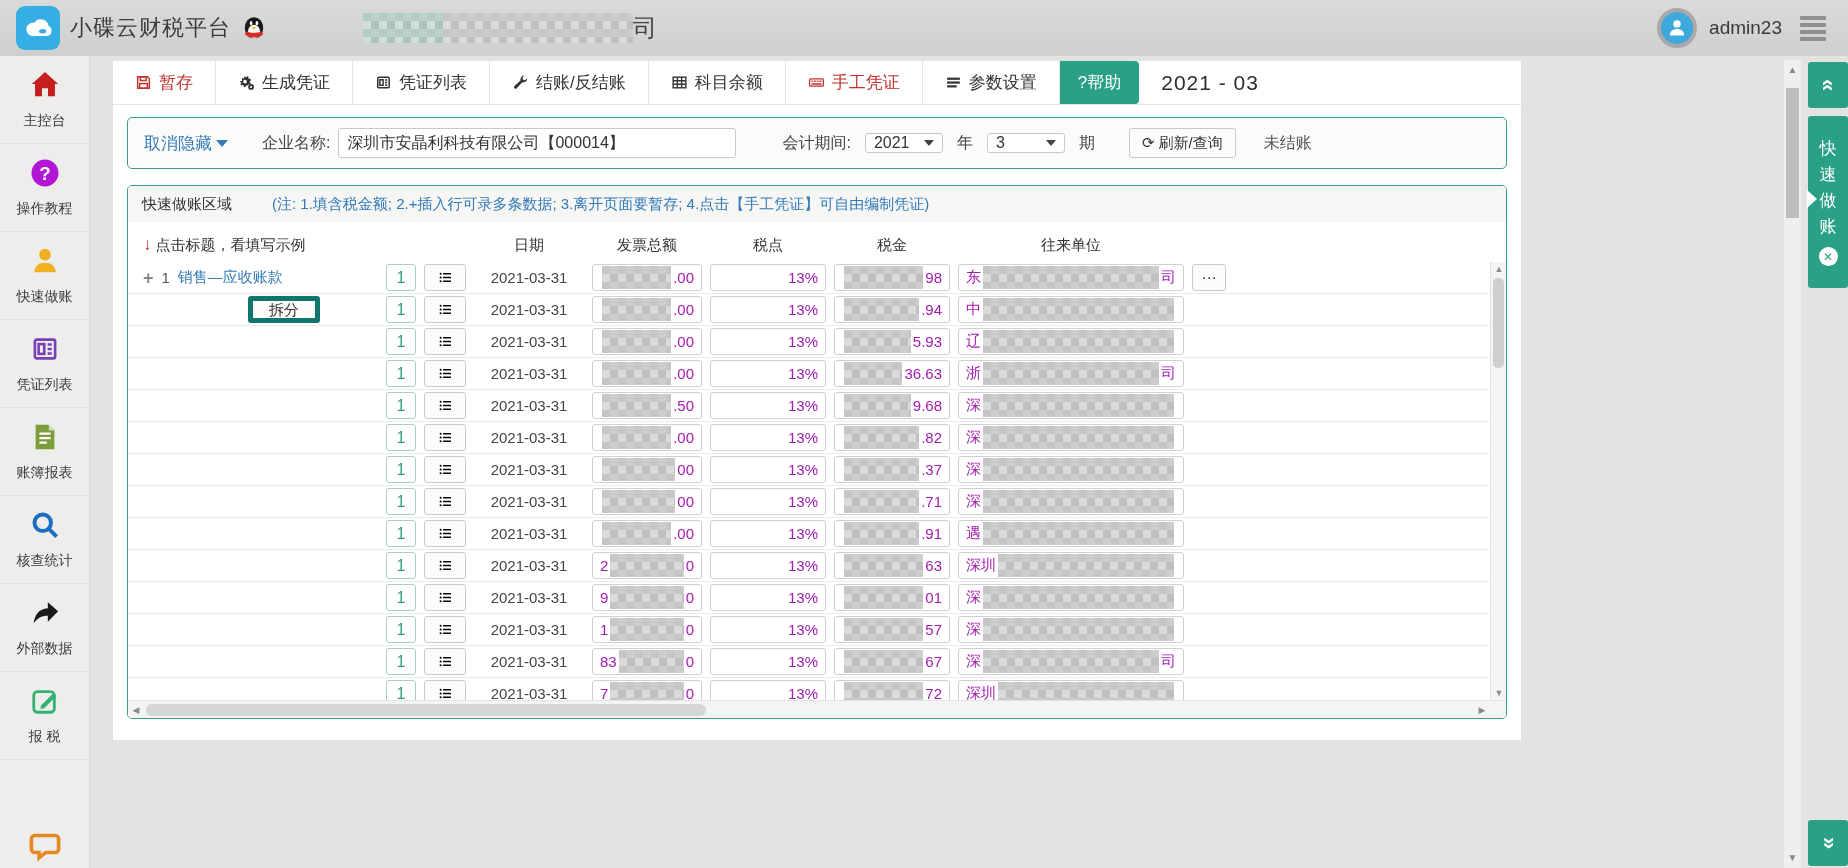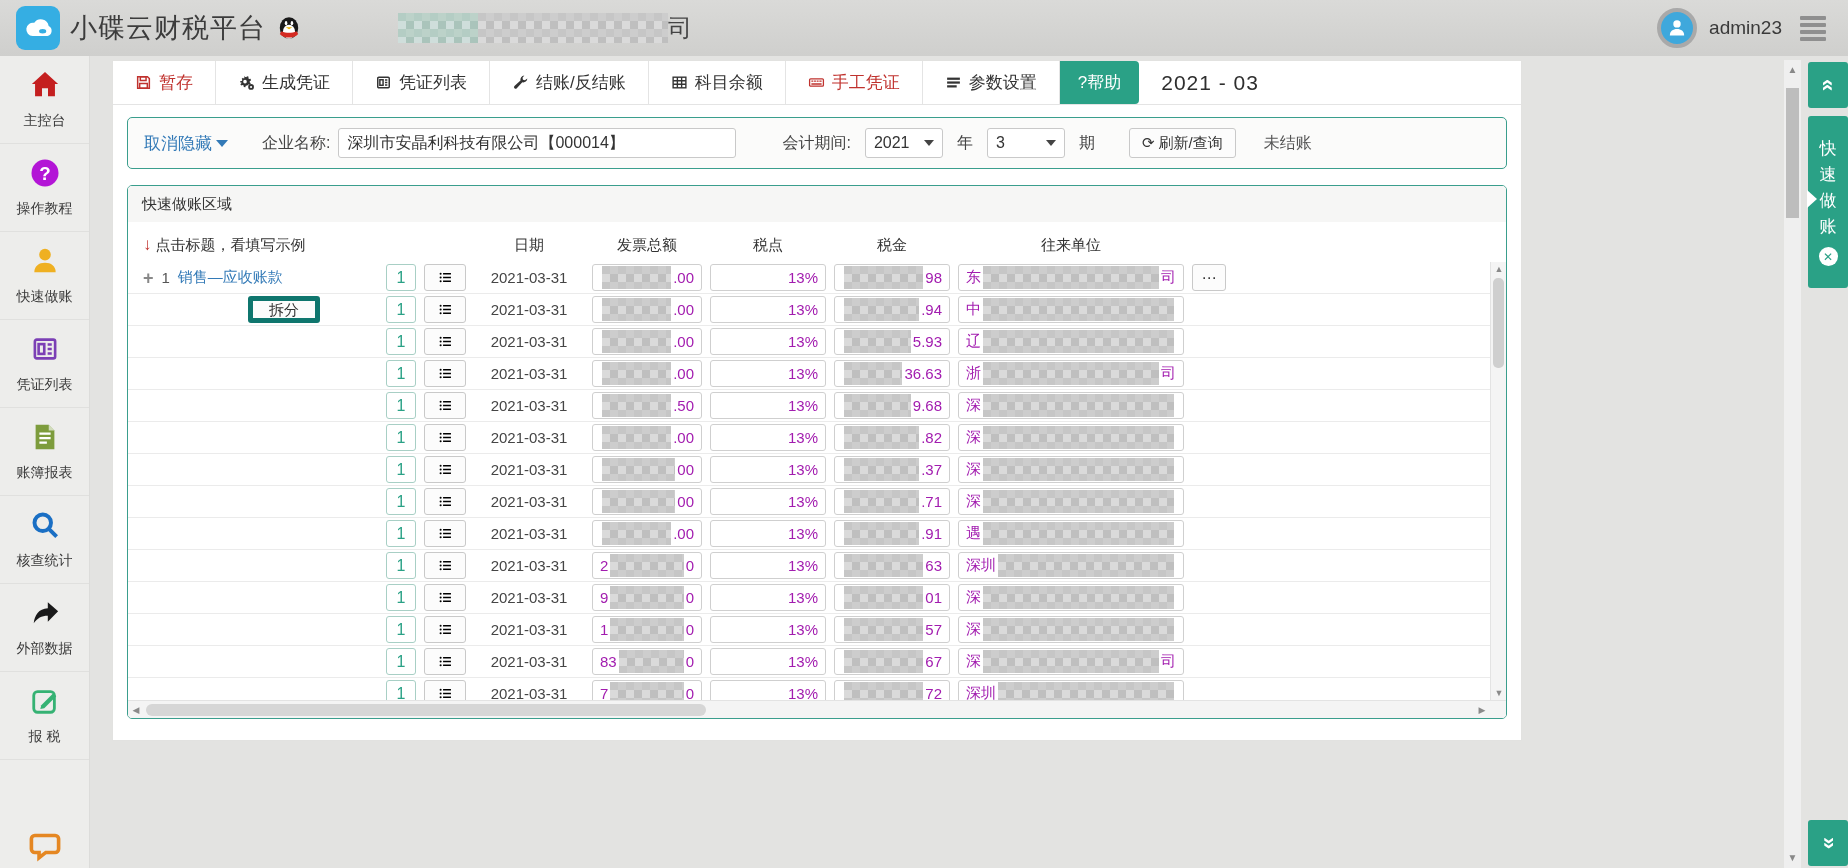--- a/index.html
+++ b/index.html
@@ -5,21 +5,21 @@
   * { margin:0; padding:0; box-sizing:border-box; }
   html,body { width:1848px; height:868px; overflow:hidden;
     font-family:"Liberation Sans","DejaVu Sans",sans-serif; background:#e3e3e1; color:#333; }
 
   
   .topbar { position:absolute; left:0; top:0; width:1848px; height:56px;
     background:linear-gradient(#dadad8,#cfcfcd); display:flex; align-items:center; }
   .logo { width:44px; height:44px; margin-left:16px; border-radius:9px; background:#35aee3;
     display:flex; align-items:center; justify-content:center; }
   .logo svg { width:32px; height:32px; }
-  .app-title { font-size:27px; color:#3c3c3c; margin-left:10px; letter-spacing:1px; }
+  .app-title { font-size:22px; color:#3c3c3c; margin-left:10px; letter-spacing:1px; }
   .qq { width:26px; height:30px; margin-left:10px; }
   .mosaic { background:
       conic-gradient(from 0deg,#cdcdcd 25%,#bfbfbf 0 50%,#dadada 0 75%,#c6c6c6 0) 0 0/16px 16px; }
   .mosaic.teal { background:
       conic-gradient(from 0deg,#bcd2c9 25%,#aac4bb 0 50%,#cfdedb 0 75%,#b4cdc4 0) 0 0/16px 16px; }
   .hdr-censor { display:flex; align-items:center; margin-left:96px; font-size:24px; color:#444; }
   .hdr-censor .blk1 { width:80px; height:30px; }
   .hdr-censor .blk2 { width:190px; height:30px; }
   .usr { margin-left:auto; display:flex; align-items:center; margin-right:22px; }
   .avatar { width:40px; height:40px; border-radius:50%; border:4px solid #a9a9a9; background:#3fa8dc;
@@ -54,21 +54,21 @@
 
   
   .filter { margin:12px 14px 0 14px; height:52px; border:1px solid #3a9e8d; border-radius:5px;
     background:#fbfbfa; display:flex; align-items:center; padding:0 16px; font-size:16px; }
   .link-blue { color:#337ab7; cursor:pointer; display:flex; align-items:center; gap:4px; font-size:17px; }
   .caret { width:0; height:0; border:6px solid transparent; border-top:7px solid #337ab7;
     margin-top:6px; }
   .f-label { color:#444; margin-left:34px; }
   .f-input { width:398px; height:30px; border:1px solid #c9c9c9; border-radius:3px; background:#fff;
     font-size:16px; color:#333; padding:0 8px; margin-left:8px; font-family:inherit; }
-  .select { height:30px; border:1px solid #c9c9c9; border-radius:3px; background:#fff; display:flex;
+  .select { height:20px; border:1px solid #c9c9c9; border-radius:3px; background:#fff; display:flex;
     align-items:center; justify-content:space-between; padding:0 8px; cursor:pointer; }
   .select .caret { border-top-color:#444; border-width:5px; border-top-width:6px; margin-top:5px; }
   .sel-year { width:78px; margin-left:14px; }
   .sel-month { width:78px; }
   .f-unit { margin:0 14px; color:#444; }
   .btn-refresh { height:30px; border:1px solid #c9c9c9; border-radius:3px; background:#fcfcfc;
     font-size:15px; color:#333; padding:0 12px; margin-left:20px; cursor:pointer; display:flex;
     align-items:center; gap:4px; font-family:inherit; }
   .f-status { margin-left:28px; color:#555; }
 
@@ -345,20 +345,21 @@
     <button class="btn-refresh">
       <span>⟳</span>
       <span>刷新/查询</span>
     </button>
     <span class="f-status">未结账</span>
   </div>
 
   <div class="ws">
     <div class="ws-note">
       <span class="t">快速做账区域</span>
+      <span class="n">(注: 1.填含税金额; 2.+插入行可录多条数据; 3.离开页面要暂存; 4.点击【手工凭证】可自由编制凭证)</span>
     </div>
 
     <div class="grid thead">
       <div class="hint">
         <span class="arrow-dn">↓</span>
         <span>点击标题，看填写示例</span>
       </div>
       <div></div>
         <div></div>
       <div class="c">日期</div>

